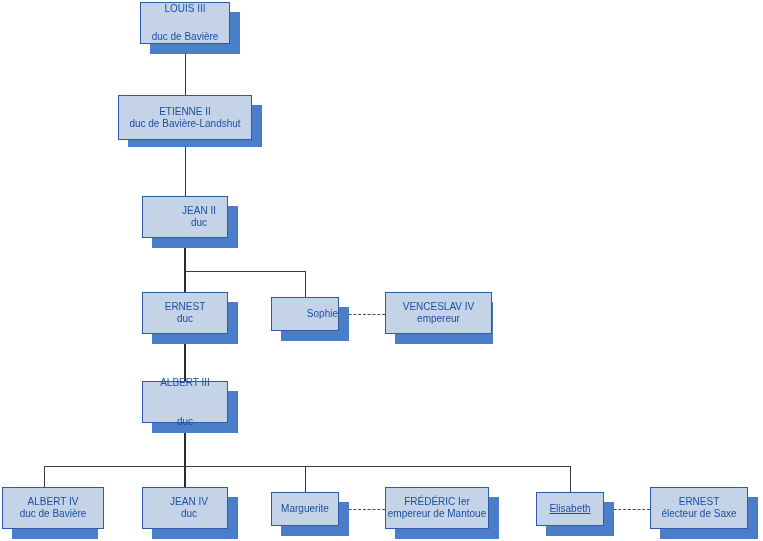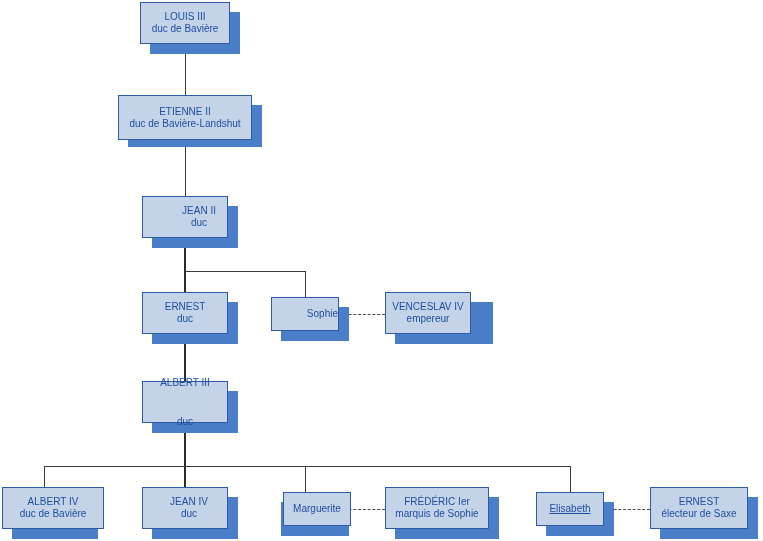--- a/index.html
+++ b/index.html
@@ -74,21 +74,21 @@
   <div class="edge v" style="left:44px; top:466px; height:21px;"></div>
   <div class="edge v" style="left:305px; top:466px; height:26px;"></div>
   <div class="edge v" style="left:570px; top:466px; height:26px;"></div>
 
   <div class="dashed" style="left:339px; top:509px; width:46px;"></div>
 
   <div class="dashed" style="left:604px; top:509px; width:46px;"></div>
 
   <div id="nodes-layer">
       <div class="shadow" style="left: 150px; top: 12px; width: 90px; height: 42px;"></div>
-      <div class="node" style="left: 140px; top: 2px; width: 90px; height: 42px;">
+      <div class="node" style="left: 140px; top: 2px; width: 90px; height: 42px; justify-content: space-between;">
         <span class="ln">LOUIS III</span>
         <span class="ln">duc de Bavière</span>
       </div>
       <div class="shadow" style="left: 128px; top: 105px; width: 134px; height: 42px;"></div>
       <div class="node" style="left: 118px; top: 95px; width: 134px; height: 45px;">
         <span class="ln">ETIENNE II</span>
         <span class="ln">duc de Bavière-Landshut</span>
       </div>
       <div class="shadow" style="left: 152px; top: 206px; width: 86px; height: 42px;"></div>
       <div class="node" style="left: 142px; top: 196px; width: 86px; height: 42px; padding-left: 28px;">
@@ -98,47 +98,47 @@
       <div class="shadow" style="left: 152px; top: 302px; width: 86px; height: 42px;"></div>
       <div class="node" style="left: 142px; top: 292px; width: 86px; height: 42px;">
         <span class="ln">ERNEST</span>
         <span class="ln">duc</span>
       </div>
       <div class="shadow" style="left: 281px; top: 307px; width: 68px; height: 34px;"></div>
       <div class="node" style="left: 271px; top: 297px; width: 68px; height: 34px; align-items: flex-end;">
         <span class="ln">Sophie</span>
       </div>
       <div class="shadow" style="left: 395px; top: 302px; width: 98px; height: 42px;"></div>
-      <div class="node" style="left: 385px; top: 292px; width: 86px; height: 42px;">
+      <div class="node" style="left: 385px; top: 292px; width: 107px; height: 42px;">
         <span class="ln">VENCESLAV IV</span>
         <span class="ln">empereur</span>
       </div>
       <div class="shadow" style="left: 152px; top: 391px; width: 86px; height: 42px;"></div>
       <div class="node" style="left: 142px; top: 381px; width: 86px; height: 42px; gap: 27px;">
         <span class="ln">ALBERT III</span>
         <span class="ln">duc</span>
       </div>
       <div class="shadow" style="left: 12px; top: 497px; width: 86px; height: 42px;"></div>
       <div class="node" style="left: 2px; top: 487px; width: 102px; height: 42px;">
         <span class="ln">ALBERT IV</span>
         <span class="ln">duc de Bavière</span>
       </div>
       <div class="shadow" style="left: 152px; top: 497px; width: 86px; height: 42px;"></div>
       <div class="node" style="left: 142px; top: 487px; width: 86px; height: 42px; padding-left: 8px;">
         <span class="ln">JEAN IV</span>
         <span class="ln">duc</span>
       </div>
       <div class="shadow" style="left: 281px; top: 502px; width: 68px; height: 34px;"></div>
-      <div class="node" style="left: 271px; top: 492px; width: 68px; height: 34px; margin-left: 12px;">
+      <div class="node" style="left: 271px; top: 492px; width: 68px; height: 34px;">
         <span class="ln">Marguerite</span>
       </div>
       <div class="shadow" style="left: 395px; top: 497px; width: 104px; height: 42px;"></div>
       <div class="node" style="left: 385px; top: 487px; width: 104px; height: 42px;">
         <span class="ln">FRÉDÉRIC Ier</span>
-        <span class="ln">marquis de Sophie</span>
+        <span class="ln">empereur de Mantoue</span>
       </div>
       <div class="shadow" style="left: 546px; top: 502px; width: 68px; height: 34px;"></div>
       <div class="node" style="left: 536px; top: 492px; width: 68px; height: 34px; text-decoration: underline;">
         <span class="ln">Elisabeth</span>
       </div>
       <div class="shadow" style="left: 660px; top: 497px; width: 98px; height: 42px;"></div>
       <div class="node" style="left: 650px; top: 487px; width: 98px; height: 42px;">
         <span class="ln">ERNEST</span>
         <span class="ln">électeur de Saxe</span>
       </div>

